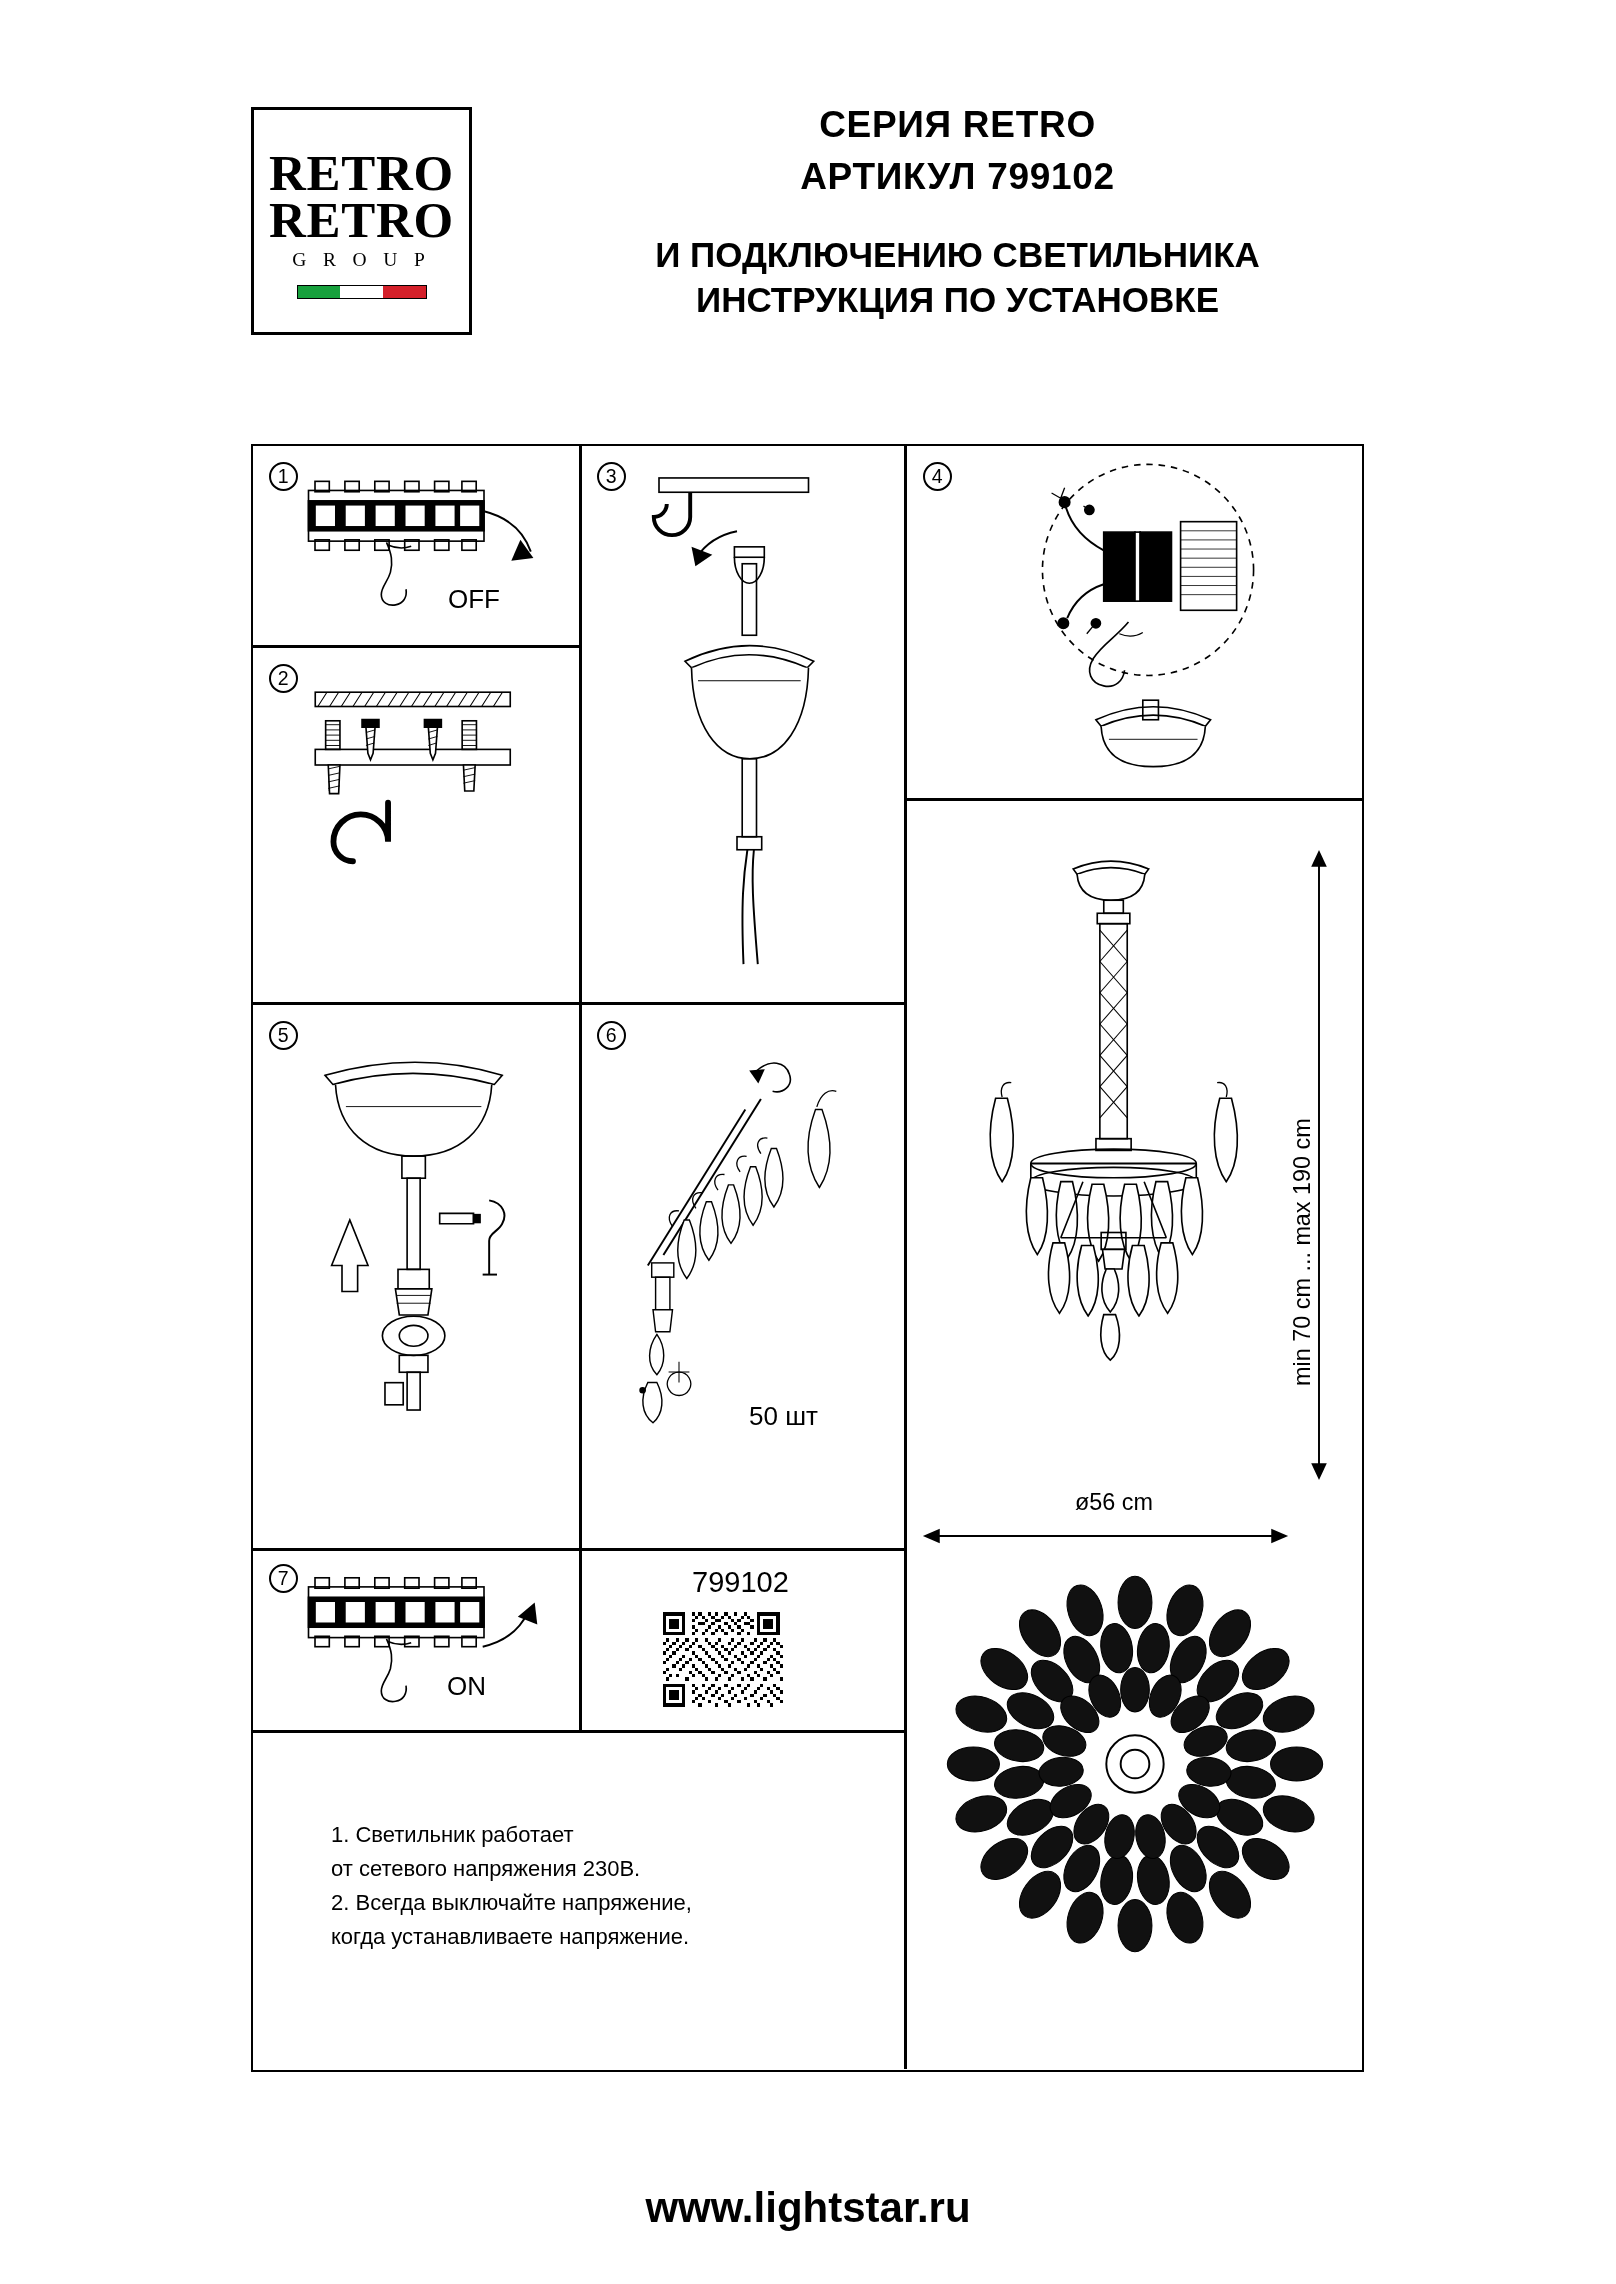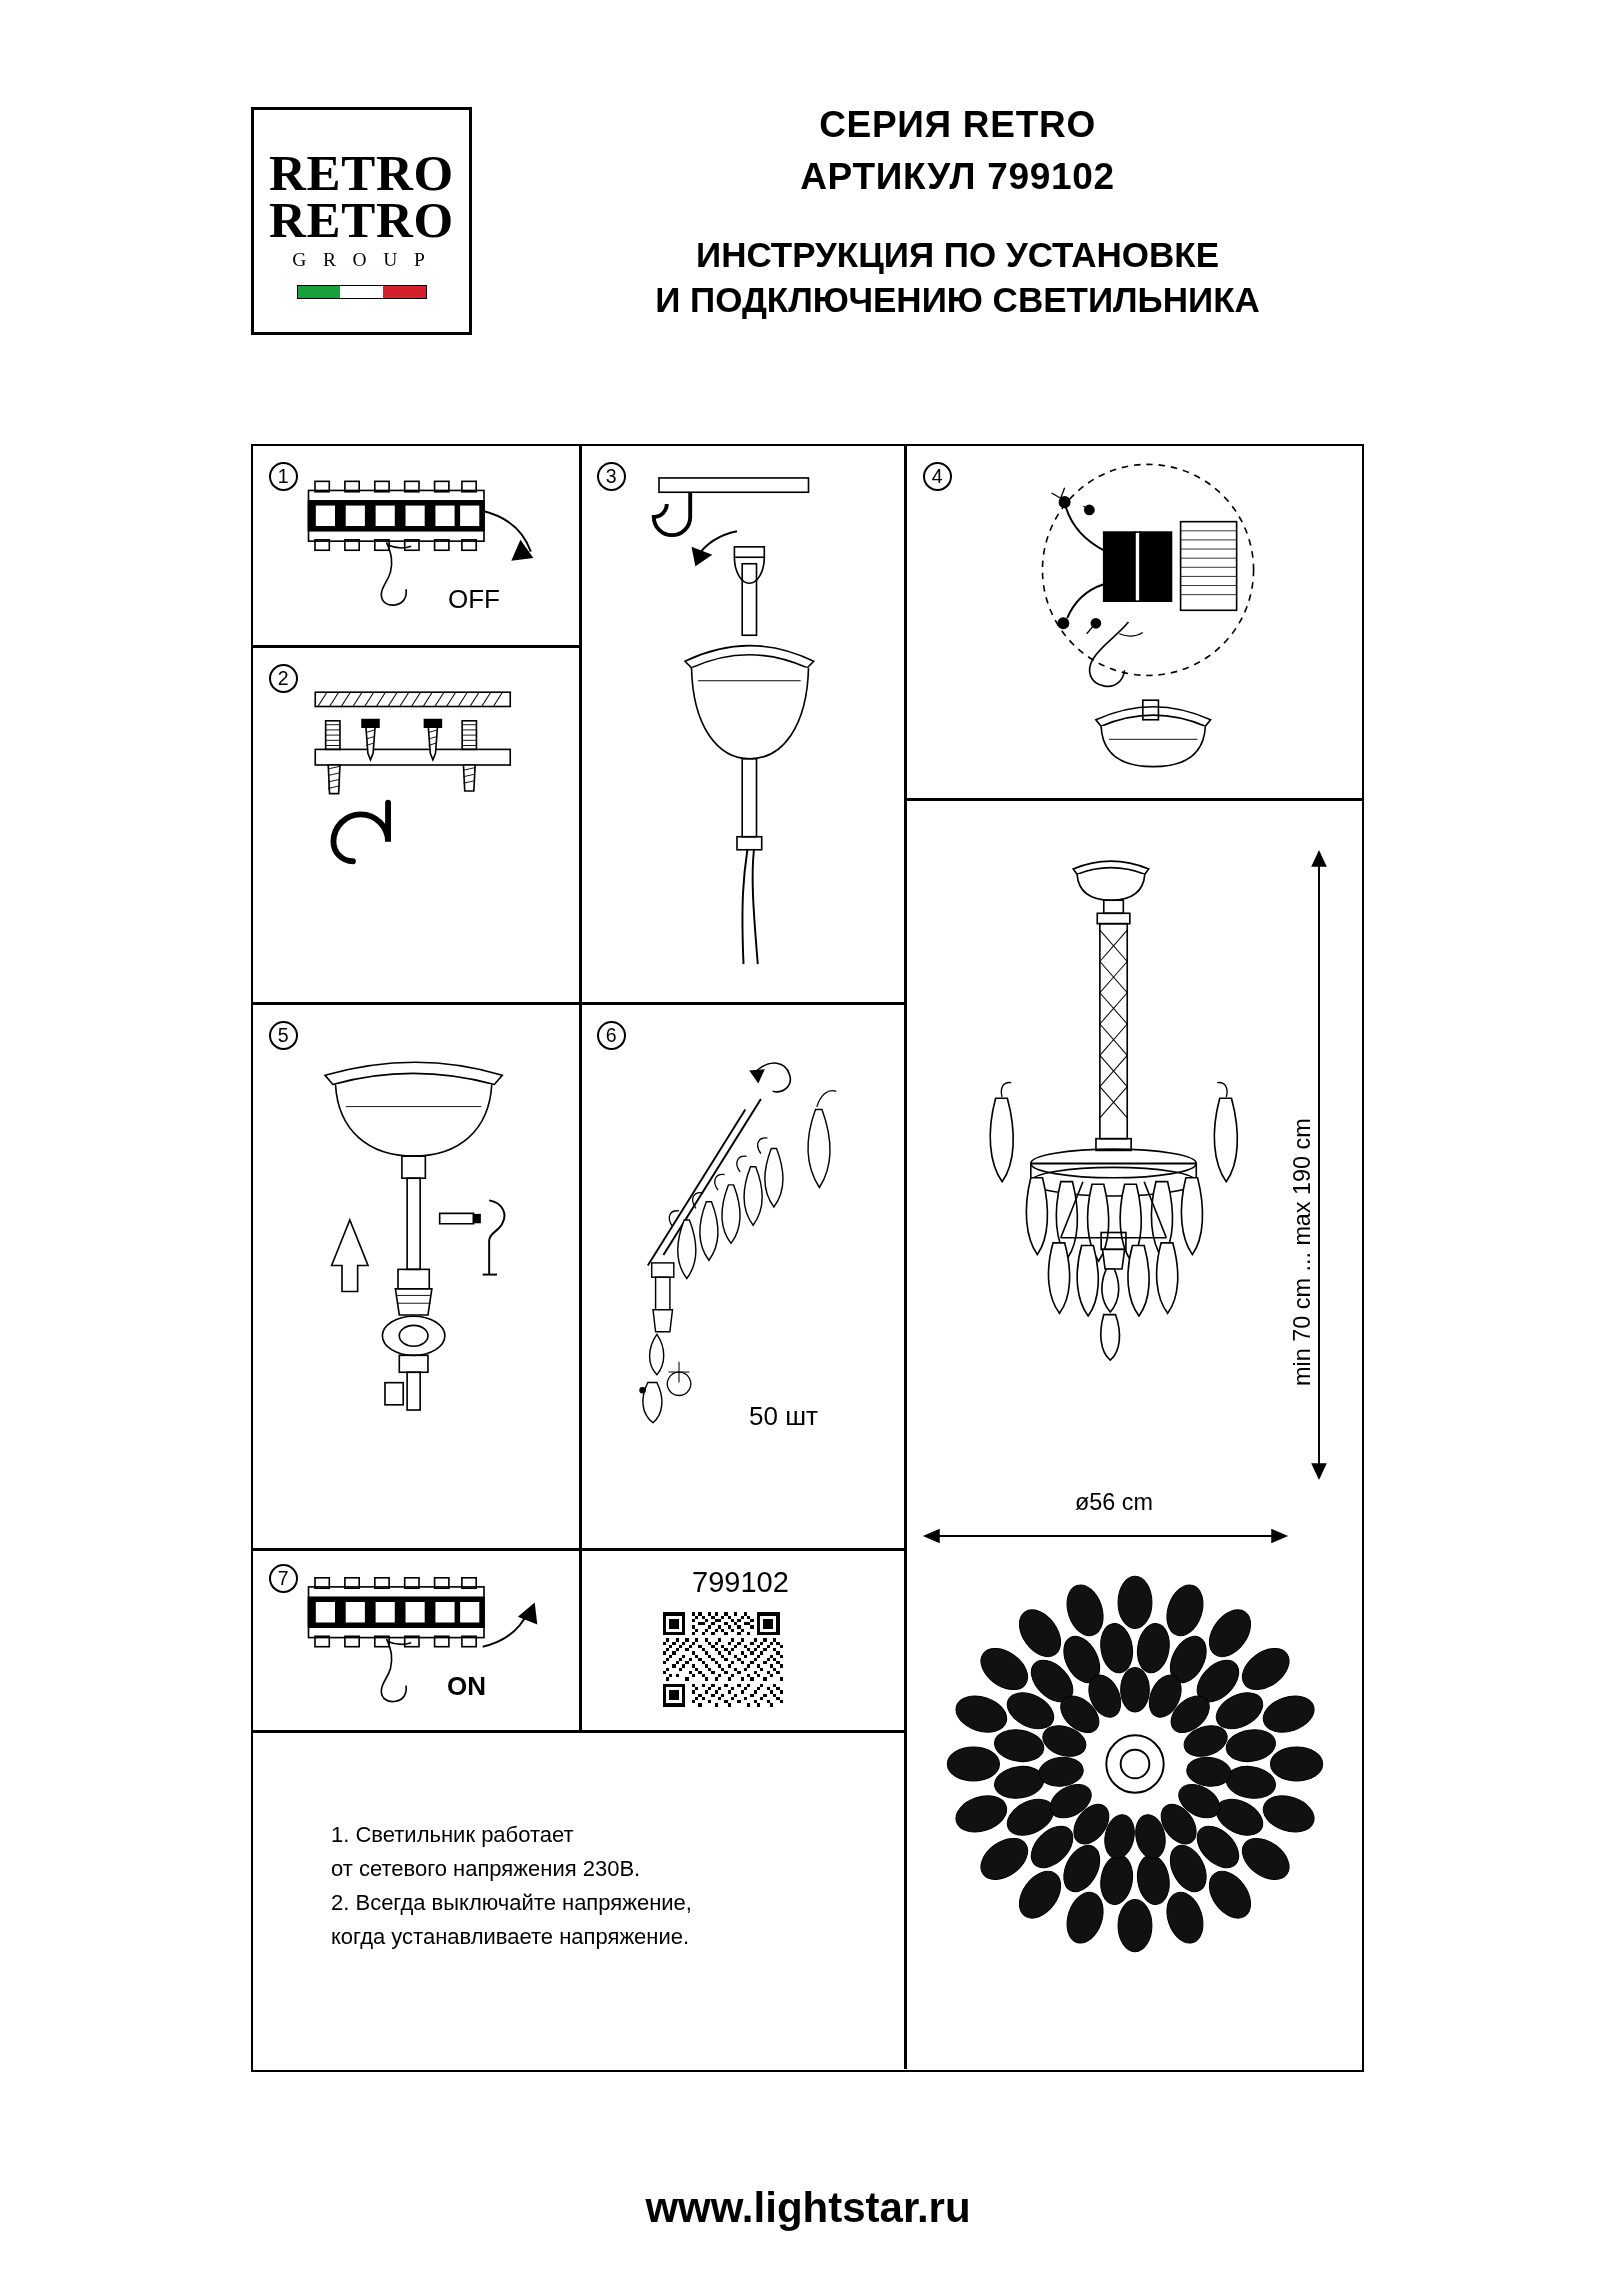--- a/index.html
+++ b/index.html
@@ -164,22 +164,22 @@
     <div class="logo-flag">
       <span style="background:#17a03c"></span>
       <span style="background:#ffffff"></span>
       <span style="background:#d4202a"></span>
     </div>
   </div>
 
   <div class="header-text">
     <p class="hdr-line1">СЕРИЯ RETRO</p>
     <p class="hdr-line2">АРТИКУЛ 799102</p>
+    <p class="hdr-line3">И ПОДКЛЮЧЕНИЮ СВЕТИЛЬНИКА</p>
     <p class="hdr-line3">ИНСТРУКЦИЯ ПО УСТАНОВКЕ</p>
-    <p class="hdr-line3">И ПОДКЛЮЧЕНИЮ СВЕТИЛЬНИКА</p>
   </div>
 </div>
 
 <div class="sheet">
 
   <div class="vline" style="left:326px; top:0; width:2.6px; height:556px;"></div>
   <div class="vline" style="left:651px; top:0; width:2.6px; height:1623px;"></div>
   <div class="vline" style="left:326px; top:556px; width:2.6px; height:546px;"></div>
   <div class="vline" style="left:326px; top:1102px; width:2.6px; height:182px;"></div>
 
@@ -457,21 +457,21 @@
           <rect x="224" y="102" width="22" height="16"></rect>
           <rect x="266" y="102" width="22" height="16"></rect>
         </g>
         <path d="M150 106 c8 18 10 30 6 46 c-4 14 -14 22 -14 34 c0 12 10 18 22 16 c12 -2 18 -12 16 -24"></path>
         <path d="M152 110 c14 6 24 6 36 2"></path>
         <path d="M298 118 c36 -8 58 -28 70 -54" stroke-width="3"></path>
         <path d="M352 72 l26 -22 l4 34 z" fill="#000" stroke="none"></path>
       </g>
     </svg>
 
-    <div class="cap cap-bold" style="left:194px; top:121px;font-weight:bold;">ON</div>
+    <div class="cap cap-bold" style="left:194px; top:121px;">ON</div>
   </div>
 
   <div class="cell" style="left:328px; top:1104px; width:323px; height:180px;">
     <div class="qr-label" style="left:111px; top:15.6px;">799102</div>
 
     <svg width="163" height="104" viewBox="0 0 50 32" style="position:absolute; left:78px; top:59px;" shape-rendering="crispEdges">
       <rect width="50" height="32" fill="#fff"></rect>
       <g fill="#000">
 
         <rect x="1" y="1" width="7" height="1"></rect>

